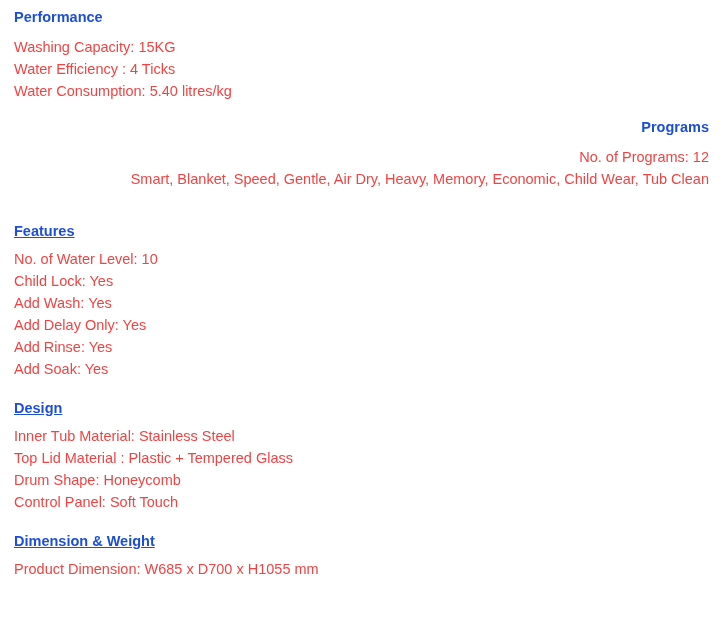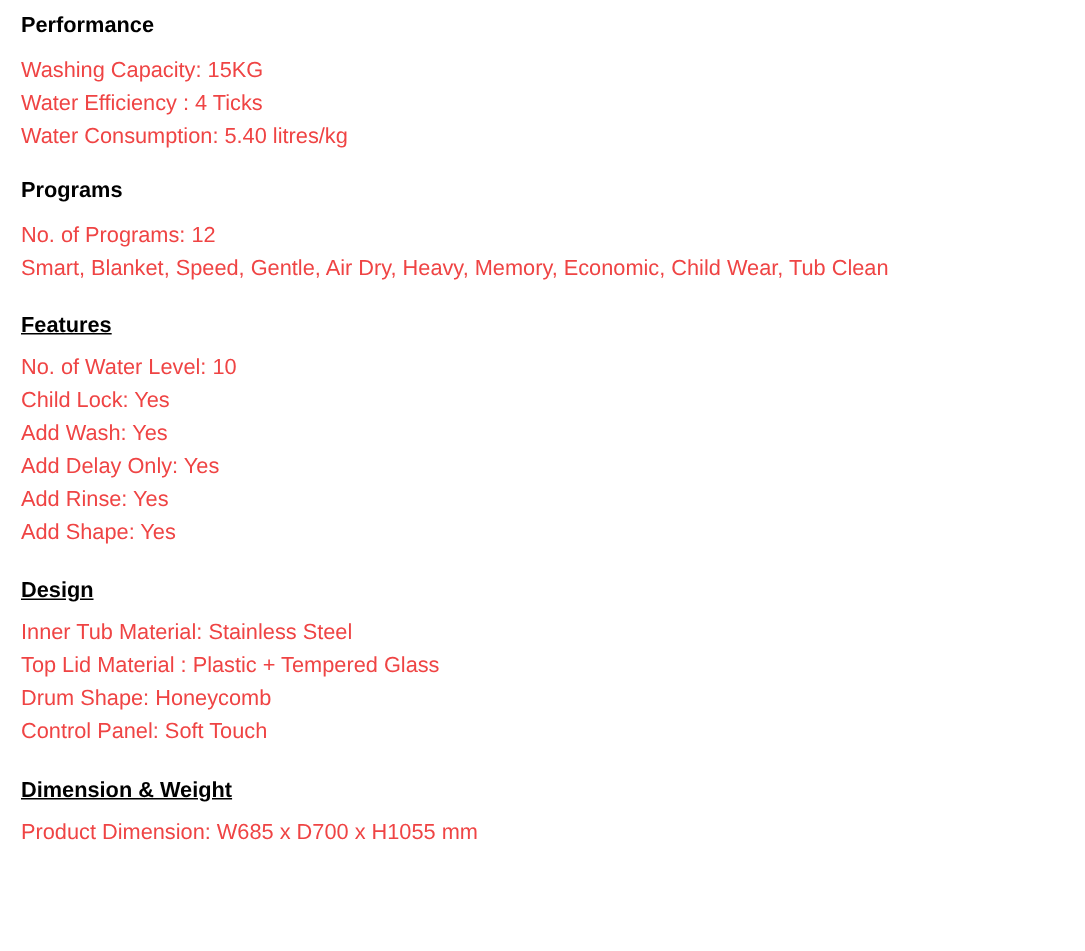--- a/index.html
+++ b/index.html
@@ -17,34 +17,34 @@
   .spec-sheet {
     padding: 8px 14px 0 14px;
     box-sizing: border-box;
   }
   .spec-section {
     margin: 0 0 10px 0;
   }
   .section-title {
     font-size: 14.5px;
     font-weight: bold;
-    color: #000000;
+    color: #1d4ed8;
     margin: 0 0 10px 0;
     line-height: 18px;
   }
   .spec-line {
     font-size: 14.5px;
     font-weight: normal;
     color: #ef4444;
     line-height: 22px;
     margin: 0;
     white-space: nowrap;
   }
   .section-gap-performance { margin-bottom: 16px; }
-  .section-gap-programs { margin-bottom: 18px; }
+  .section-gap-programs { margin-bottom: 32px; text-align: right; }
   .section-gap-features { margin-bottom: 19px; }
   .section-gap-design { margin-bottom: 19px; }
   .title-tight { margin-bottom: 8px; text-decoration: underline; }
 </style>
 </head>
 <body>
 
 <div class="spec-sheet">
 
   <section class="spec-section section-gap-performance">
@@ -60,21 +60,21 @@
     <p class="spec-line">Smart, Blanket, Speed, Gentle, Air Dry, Heavy, Memory, Economic, Child Wear, Tub Clean</p>
   </section>
 
   <section class="spec-section section-gap-features">
     <h2 class="section-title title-tight">Features</h2>
     <p class="spec-line">No. of Water Level: 10</p>
     <p class="spec-line">Child Lock: Yes</p>
     <p class="spec-line">Add Wash: Yes</p>
     <p class="spec-line">Add Delay Only: Yes</p>
     <p class="spec-line">Add Rinse: Yes</p>
-    <p class="spec-line">Add Shape: Yes</p>
+    <p class="spec-line">Add Soak: Yes</p>
   </section>
 
   <section class="spec-section section-gap-design">
     <h2 class="section-title title-tight">Design</h2>
     <p class="spec-line">Inner Tub Material: Stainless Steel</p>
     <p class="spec-line">Top Lid Material : Plastic + Tempered Glass</p>
     <p class="spec-line">Drum Shape: Honeycomb</p>
     <p class="spec-line">Control Panel: Soft Touch</p>
   </section>
 

